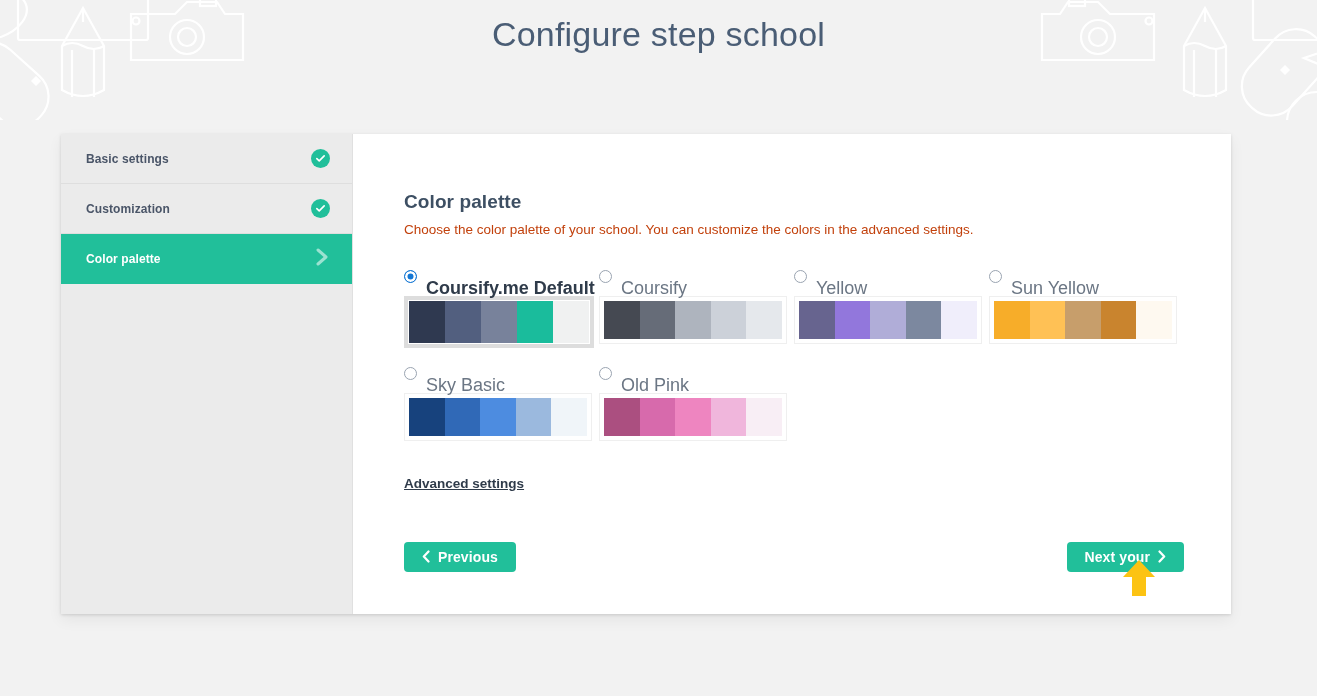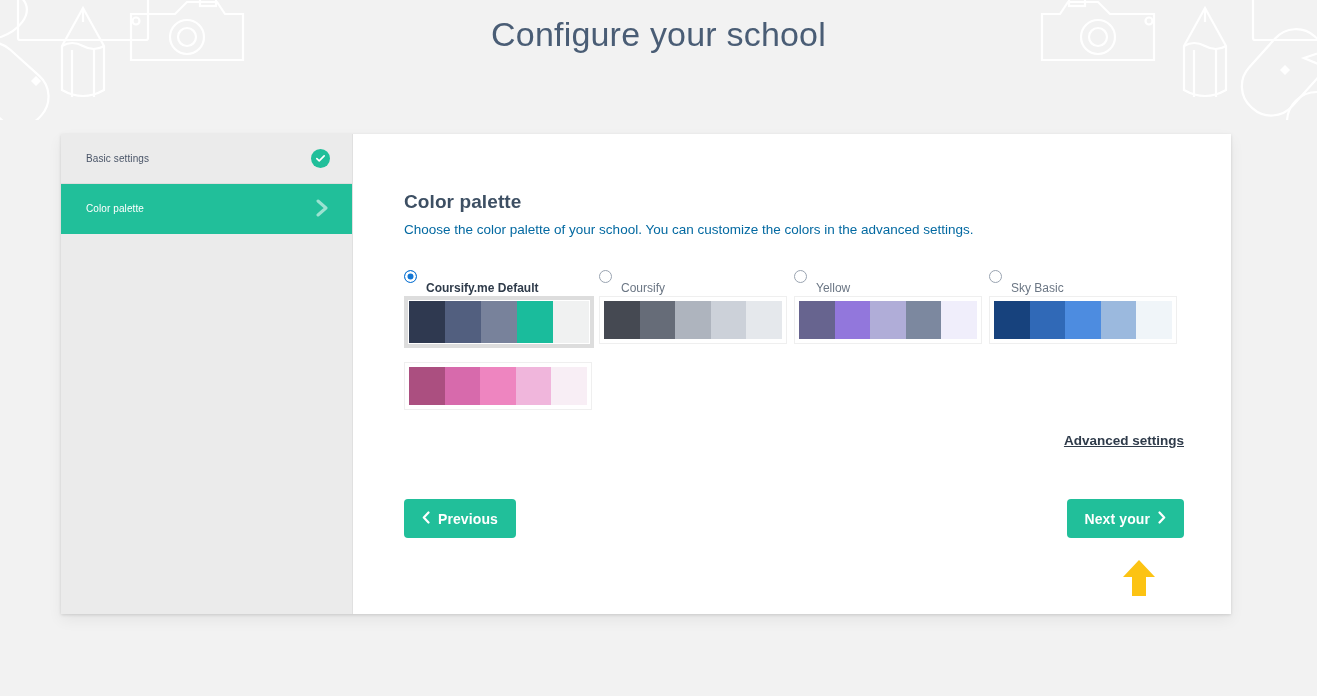--- a/index.html
+++ b/index.html
@@ -53,22 +53,22 @@
     flex: 0 0 292px;
     border-right: 1px solid #e0e0e0;
   }
   .side-item {
     height: 50px;
     display: flex;
     align-items: center;
     justify-content: space-between;
     padding: 0 22px 0 25px;
     border-bottom: 1px solid #dedede;
-    font-size: 10px;
-    font-weight: normal;
+    font-size: 12px;
+    font-weight: bold;
     color: #4a5568;
     cursor: pointer;
     letter-spacing: 0.1px;
   }
   .side-item.active {
     background: #21bf9a;
     color: #ffffff;
     border-bottom: 1px solid #21bf9a;
   }
   .check-circle {
@@ -90,21 +90,21 @@
   }
   .section-title {
     font-size: 19px;
     font-weight: bold;
     color: #3d4f63;
     margin: 0 0 9px 0;
     letter-spacing: 0.1px;
   }
   .section-desc {
     font-size: 13.5px;
-    color: #0369a1;
+    color: #c2410c;
     margin: 0 0 28px 0;
   }
 
   
   .palette-grid {
     display: grid;
     grid-template-columns: repeat(4, 195px);
     column-gap: 0px;
     row-gap: 14px;
     width: 780px;
@@ -125,21 +125,21 @@
     background: #fff;
     flex: 0 0 13px;
     position: relative;
   }
   .radio.checked {
     border: 1px solid #1477d4;
     background: #1477d4;
     box-shadow: inset 0 0 0 2.5px #ffffff;
   }
   .palette-label {
-    font-size: 12px;
+    font-size: 18px;
     color: #6b7684;
     margin-top: 24px;
   }
   .palette-cell.selected .palette-label {
     color: #2f3b4a;
     font-weight: bold;
   }
   .swatch-box {
     width: 188px;
     height: 48px;
@@ -153,22 +153,22 @@
     border: 4px solid #dddddd;
     padding: 1px;
     width: 190px;
     height: 52px;
   }
   .swatch { flex: 1 1 0; height: 100%; }
 
   
   .adv-wrap {
     width: 780px;
-    text-align: right;
-    margin-top: 21px;
+    text-align: left;
+    margin-top: 33px;
     text-decoration: underline;
   }
   .adv-link {
     font-size: 13.5px;
     font-weight: bold;
     color: #2f3b4a;
     text-decoration: underline;
     cursor: pointer;
   }
 
@@ -181,21 +181,21 @@
     align-items: center;
   }
   .btn {
     background: #21bf9a;
     color: #ffffff;
     border: none;
     border-radius: 4px;
     font-size: 14px;
     font-weight: bold;
     font-family: "Liberation Sans", sans-serif;
-    height: 39px;
+    height: 30px;
     padding: 0 18px;
     display: inline-flex;
     align-items: center;
     gap: 8px;
     cursor: pointer;
     letter-spacing: 0.1px;
   }
   .btn .chev { font-size: 13px; line-height: 1; }
 
   
@@ -248,35 +248,43 @@
     <rect x="1253" y="-26" width="130" height="66" rx="2"></rect>
     <g>
       <rect x="1255" y="25" width="58" height="95" rx="28" transform="rotate(42 1284 72)"></rect>
       <path d="M1280 70 l5 -5 l5 5 l-5 5 z" fill="#ffffff" stroke="none"></path>
     </g>
     <path d="M1304 58 L1370 36 L1370 86 Z"></path>
     <circle cx="1317" cy="122" r="30"></circle>
   </svg>
 </div>
 
-<div class="page-title">Configure your school</div>
+<div class="page-title">Configure step school</div>
 
 <div class="card">
 
   <div class="sidebar">
 
     <div class="side-item">
       <span>Basic settings</span>
       <span class="check-circle">
         <svg width="11" height="11" viewBox="0 0 12 12">
             <path d="M2 6.2 L4.6 8.6 L10 3.2" stroke="#ffffff" stroke-width="1.8" fill="none" stroke-linecap="round" stroke-linejoin="round"></path>
           </svg>
       </span>
     </div>
 
+    <div class="side-item">
+      <span>Customization</span>
+      <span class="check-circle">
+        <svg width="11" height="11" viewBox="0 0 12 12">
+            <path d="M2 6.2 L4.6 8.6 L10 3.2" stroke="#ffffff" stroke-width="1.8" fill="none" stroke-linecap="round" stroke-linejoin="round"></path>
+          </svg>
+      </span>
+    </div>
 
     <div class="side-item active">
       <span>Color palette</span>
       <span class="chev-right">
         <svg width="16" height="20" viewBox="0 0 16 20">
             <path d="M4 3 L12 10 L4 17" stroke="#ffffff" stroke-width="3" fill="none" stroke-linecap="round" stroke-linejoin="round"></path>
           </svg>
       </span>
     </div>
   </div>
@@ -322,31 +330,48 @@
             <span class="swatch" style="background: rgb(103, 100, 143);"></span>
             <span class="swatch" style="background: rgb(146, 119, 220);"></span>
             <span class="swatch" style="background: rgb(176, 173, 216);"></span>
             <span class="swatch" style="background: rgb(124, 136, 159);"></span>
             <span class="swatch" style="background: rgb(240, 238, 251);"></span>
           </div>
         </div>
         <div class="palette-cell">
           <div class="palette-head">
             <span class="radio"></span>
+            <span class="palette-label">Sun Yellow</span>
+          </div>
+          <div class="swatch-box">
+            <span class="swatch" style="background: rgb(247, 173, 41);"></span>
+            <span class="swatch" style="background: rgb(255, 193, 85);"></span>
+            <span class="swatch" style="background: rgb(199, 158, 107);"></span>
+            <span class="swatch" style="background: rgb(201, 132, 46);"></span>
+            <span class="swatch" style="background: rgb(254, 249, 240);"></span>
+          </div>
+        </div>
+        <div class="palette-cell">
+          <div class="palette-head">
+            <span class="radio"></span>
             <span class="palette-label">Sky Basic</span>
           </div>
           <div class="swatch-box">
             <span class="swatch" style="background: rgb(23, 66, 125);"></span>
             <span class="swatch" style="background: rgb(48, 105, 183);"></span>
             <span class="swatch" style="background: rgb(77, 140, 224);"></span>
             <span class="swatch" style="background: rgb(155, 185, 222);"></span>
             <span class="swatch" style="background: rgb(240, 245, 249);"></span>
           </div>
         </div>
         <div class="palette-cell">
+          <div class="palette-head">
+            <span class="radio"></span>
+            <span class="palette-label">Old Pink</span>
+          </div>
           <div class="swatch-box">
             <span class="swatch" style="background: rgb(171, 79, 128);"></span>
             <span class="swatch" style="background: rgb(215, 106, 172);"></span>
             <span class="swatch" style="background: rgb(238, 133, 192);"></span>
             <span class="swatch" style="background: rgb(240, 182, 220);"></span>
             <span class="swatch" style="background: rgb(248, 238, 245);"></span>
           </div>
         </div>
       </div>
 

